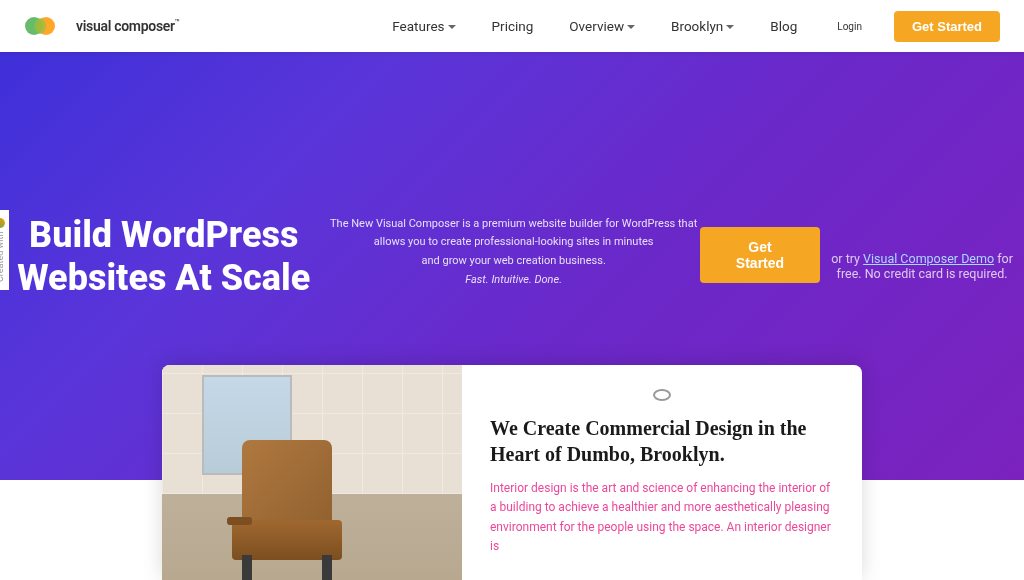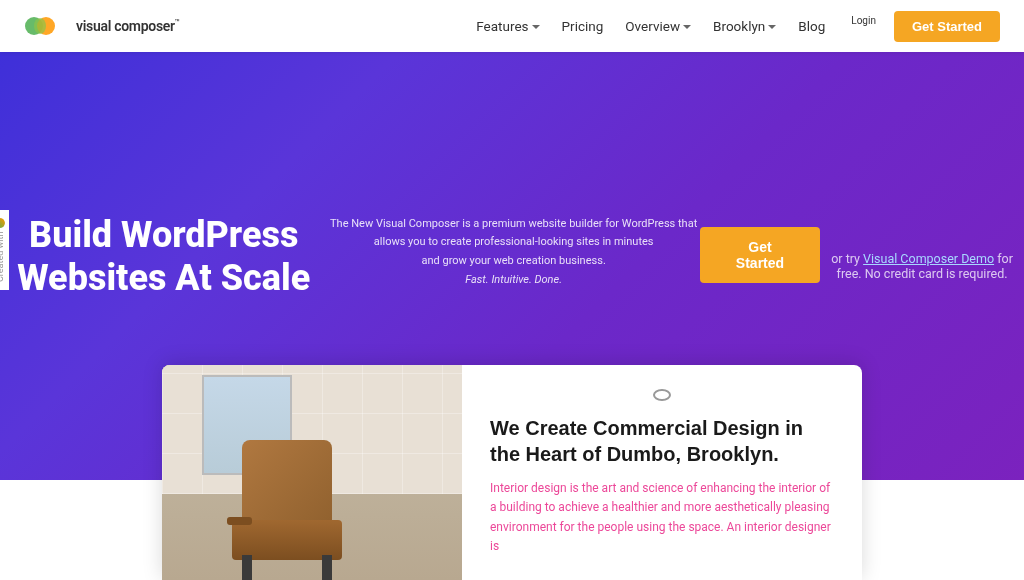--- a/index.html
+++ b/index.html
@@ -33,21 +33,22 @@
       color: #333;
       letter-spacing: -0.3px;
       margin-left: 12px;
     }
     .logo-text sup {
       font-size: 8px;
       font-weight: 400;
     }
     .nav-links {
       display: flex;
-      gap: 6px;
+      align-items: center;
+      gap: 20px;
     }
     .nav-link {
       font-size: 13.5px;
       color: #333;
       text-decoration: none;
       padding: 4px 8px;
       cursor: pointer;
       display: flex;
       align-items: center;
       gap: 3px;
@@ -237,21 +238,21 @@
       border: 2px solid #999;
       margin-bottom: 14px;
       align-self: center;
     }
     .preview-heading {
       font-size: 20px;
       font-weight: 700;
       color: #1a1a1a;
       line-height: 1.3;
       margin-bottom: 12px;
-      font-family: Liberation Sans, sans-serif;
+      font-family: Liberation Serif, serif;
     }
     .preview-text {
       font-size: 12px;
       color: #ec4899;
       line-height: 1.6;
     }
 
     
     .side-badge {
       position: fixed;

